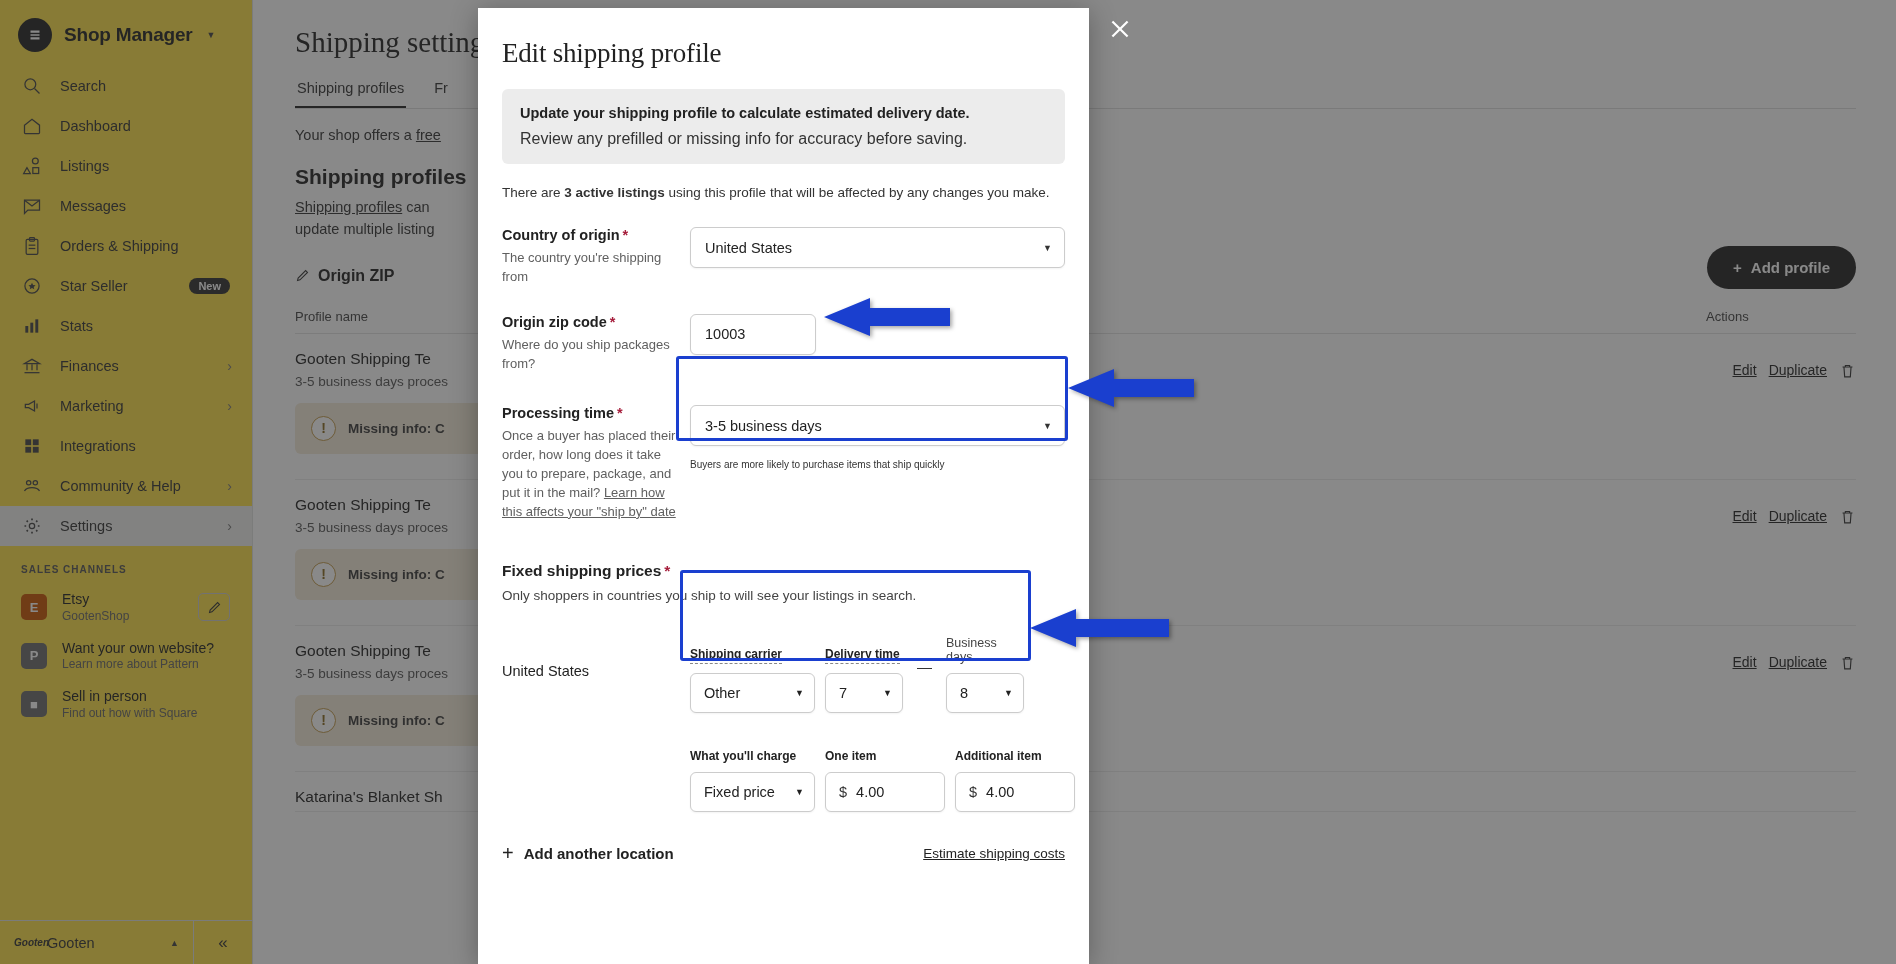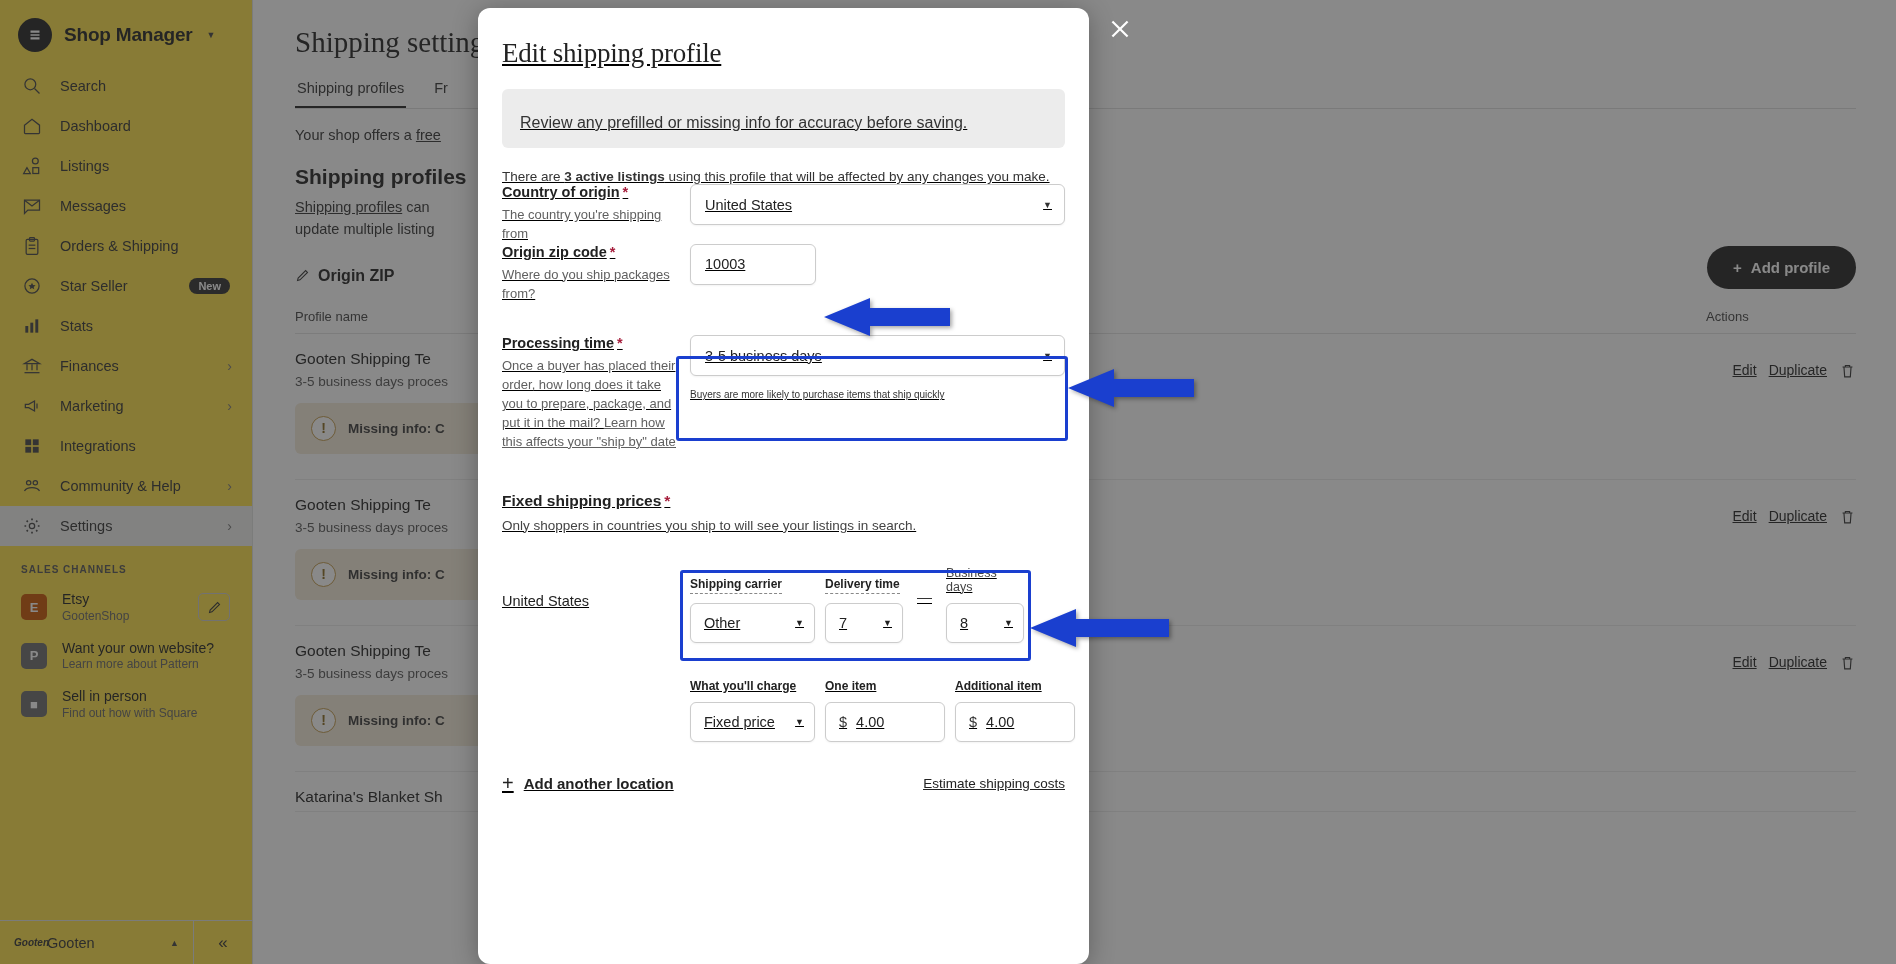--- a/index.html
+++ b/index.html
@@ -102,36 +102,35 @@
   .warn-t { font-size: 13.5px; color: #3a3a3a; font-weight: bold; }
   .prow-actions { position: absolute; right: 0; top: 28px; display: flex; align-items: center; gap: 12px; font-size: 14px; color: #222; }
   .prow-actions u { text-decoration: underline; }
 
   .dim { position: absolute; inset: 0; background: rgba(40,40,40,0.55); }
 
   
   .modal {
     position: absolute; left: 478px; top: 8px;
     width: 611px; height: 956px; background: #fff;
-    border-radius: 12px; overflow: hidden;
+    border-radius: 0; overflow: hidden;
     box-shadow: 0 4px 26px rgba(0,0,0,0.3);
-    text-decoration: underline;
   }
   .modal-inner { padding: 30px 24px 0 24px; position: relative; height: 100%; }
   .modal-title {
     font-family: "Liberation Serif", serif; font-size: 27px;
     color: #222; margin-bottom: 20px; letter-spacing: -0.2px;
   }
   .notice { background: #ececec; border-radius: 6px; padding: 16px 18px; }
   .notice-b { font-size: 14.5px; font-weight: bold; color: #222; }
   .notice-p { font-size: 16px; color: #333; margin-top: 9px; }
   .active-line { font-size: 13.5px; color: #333; margin-top: 21px; }
   .active-line b { font-weight: bold; }
 
-  .field-row { display: flex; }
+  .field-row { display: flex; margin-top: 27px; }
   .f-left { width: 188px; flex: 0 0 188px; padding-right: 14px; }
   .f-label { font-size: 14.5px; font-weight: bold; color: #222; }
   .req { color: #a61e3c; margin-left: 3px; }
   .f-help { font-size: 13px; color: #5f5f5f; margin-top: 6px; line-height: 1.45; }
   .f-help u { text-decoration: underline; cursor: pointer; }
   .f-right { flex: 1; position: relative; }
 
   .sel {
     border: 1px solid #ccc; border-radius: 6px; background: #fff;
     height: 41px; display: flex; align-items: center; justify-content: space-between;
@@ -453,20 +452,21 @@
     </div>
   </div>
 
   <div class="dim"></div>
 
   <div class="modal">
     <div class="modal-inner">
       <div class="modal-title">Edit shipping profile</div>
 
       <div class="notice">
+        <div class="notice-b">Update your shipping profile to calculate estimated delivery date.</div>
         <div class="notice-p">Review any prefilled or missing info for accuracy before saving.</div>
       </div>
 
       <div class="active-line">
         <span>There are </span><b>3 active listings</b><span> using this profile that will be affected by any changes you make.</span>
       </div>
 
       <div class="field-row">
         <div class="f-left">
           <div class="f-label">

